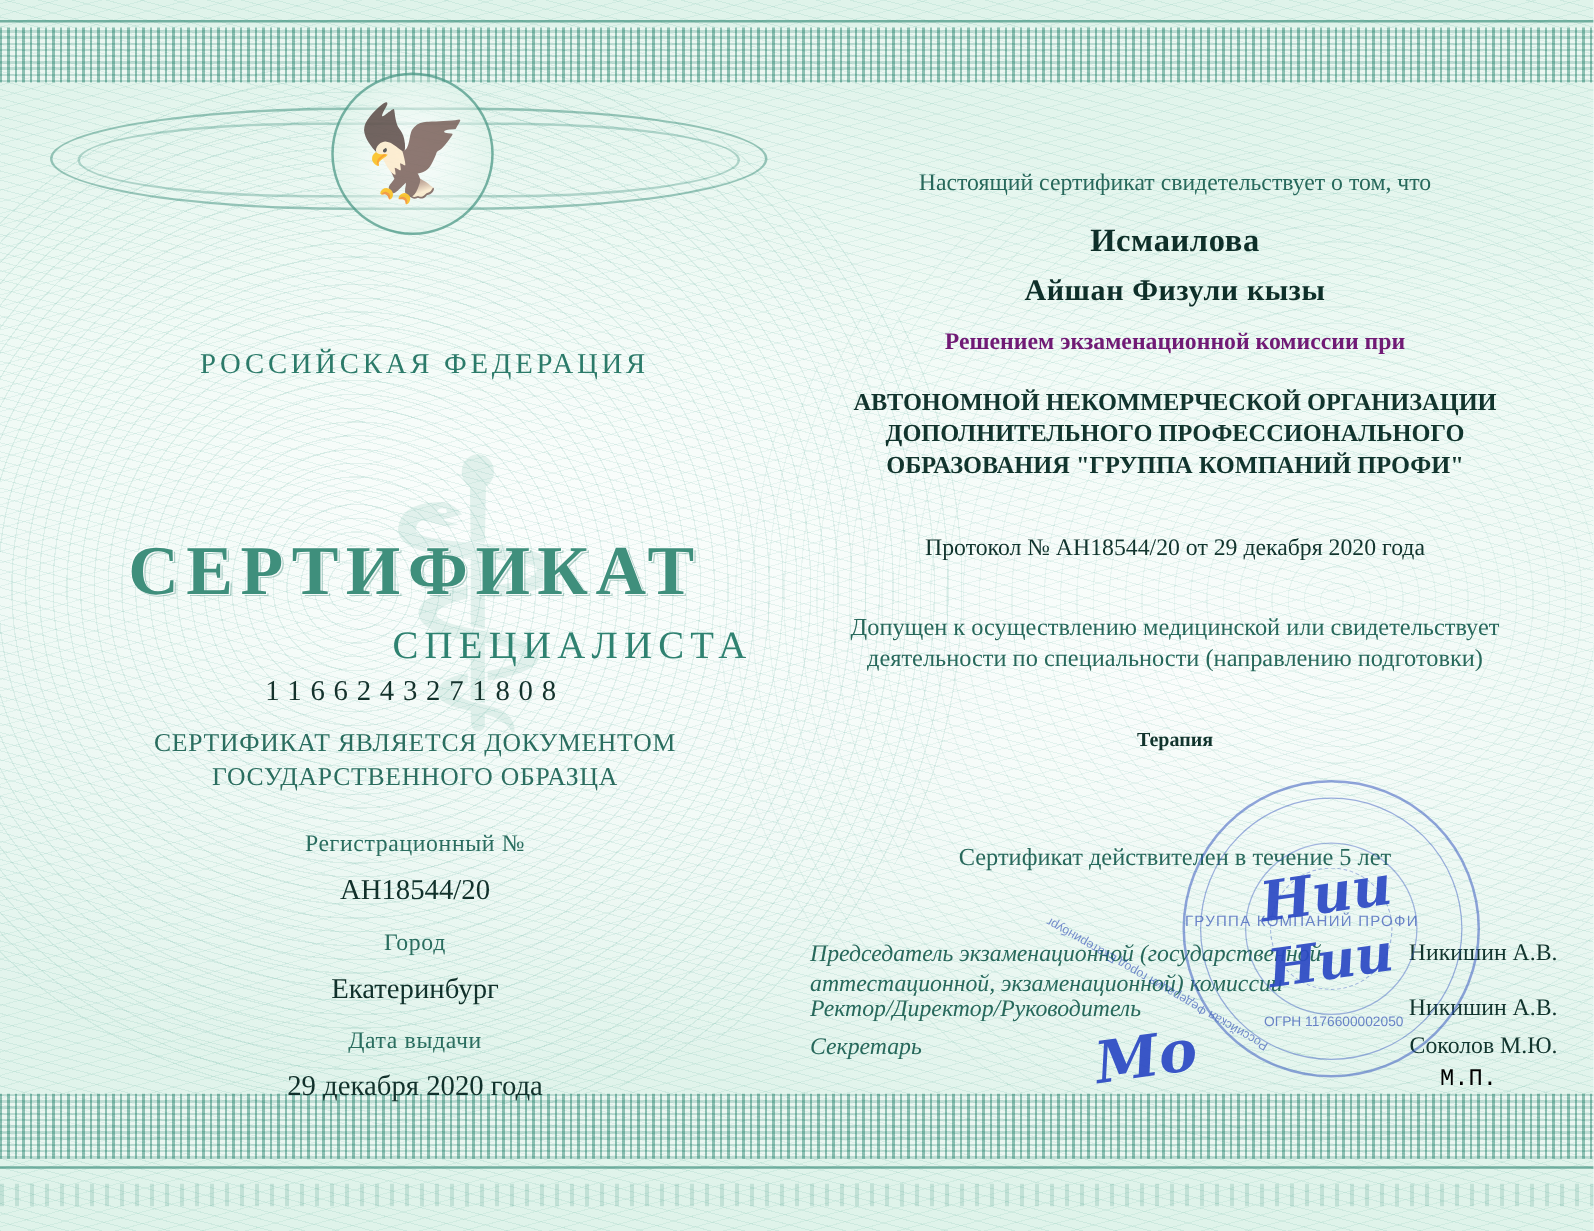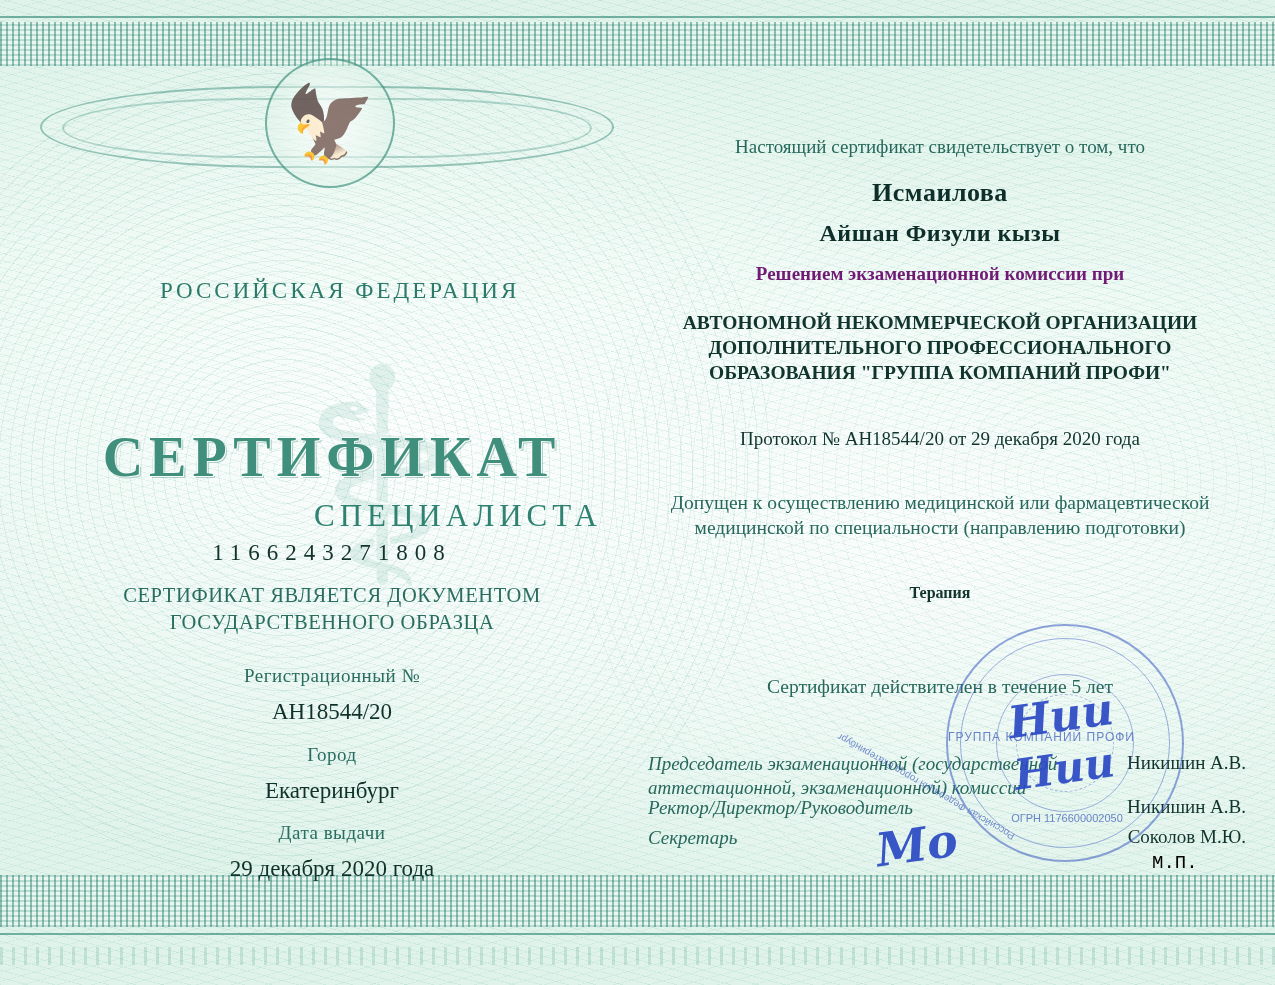--- a/index.html
+++ b/index.html
@@ -435,21 +435,21 @@
 
   <div class="field-label lbl-date">Дата выдачи</div>
   <div class="field-value val-date">29 декабря 2020 года</div>
 
   <div class="r r-intro">Настоящий сертификат свидетельствует о том, что</div>
   <div class="r r-surname">Исмаилова</div>
   <div class="r r-name">Айшан Физули кызы</div>
   <div class="r r-decision">Решением экзаменационной комиссии при</div>
   <div class="r r-org">АВТОНОМНОЙ НЕКОММЕРЧЕСКОЙ ОРГАНИЗАЦИИ ДОПОЛНИТЕЛЬНОГО ПРОФЕССИОНАЛЬНОГО ОБРАЗОВАНИЯ "ГРУППА КОМПАНИЙ ПРОФИ"</div>
   <div class="r r-protocol">Протокол № АН18544/20 от 29 декабря 2020 года</div>
-  <div class="r r-admitted">Допущен к осуществлению медицинской или фармацевтической медицинской по специальности (направлению подготовки)</div>
+  <div class="r r-admitted">Допущен к осуществлению медицинской или свидетельствует деятельности по специальности (направлению подготовки)</div>
   <div class="r r-specialty">Терапия</div>
   <div class="r r-valid">Сертификат действителен в течение 5 лет</div>
 
   <div class="sig-row row-chair">
     <div class="sig-title" style="width:430px">Председатель экзаменационной (государственной аттестационной, экзаменационной) комиссии</div>
     <div class="sig-name">Никишин А.В.</div>
   </div>
 
   <div class="sig-row row-rector">
     <div class="sig-title" style="width:430px">Ректор/Директор/Руководитель</div>

